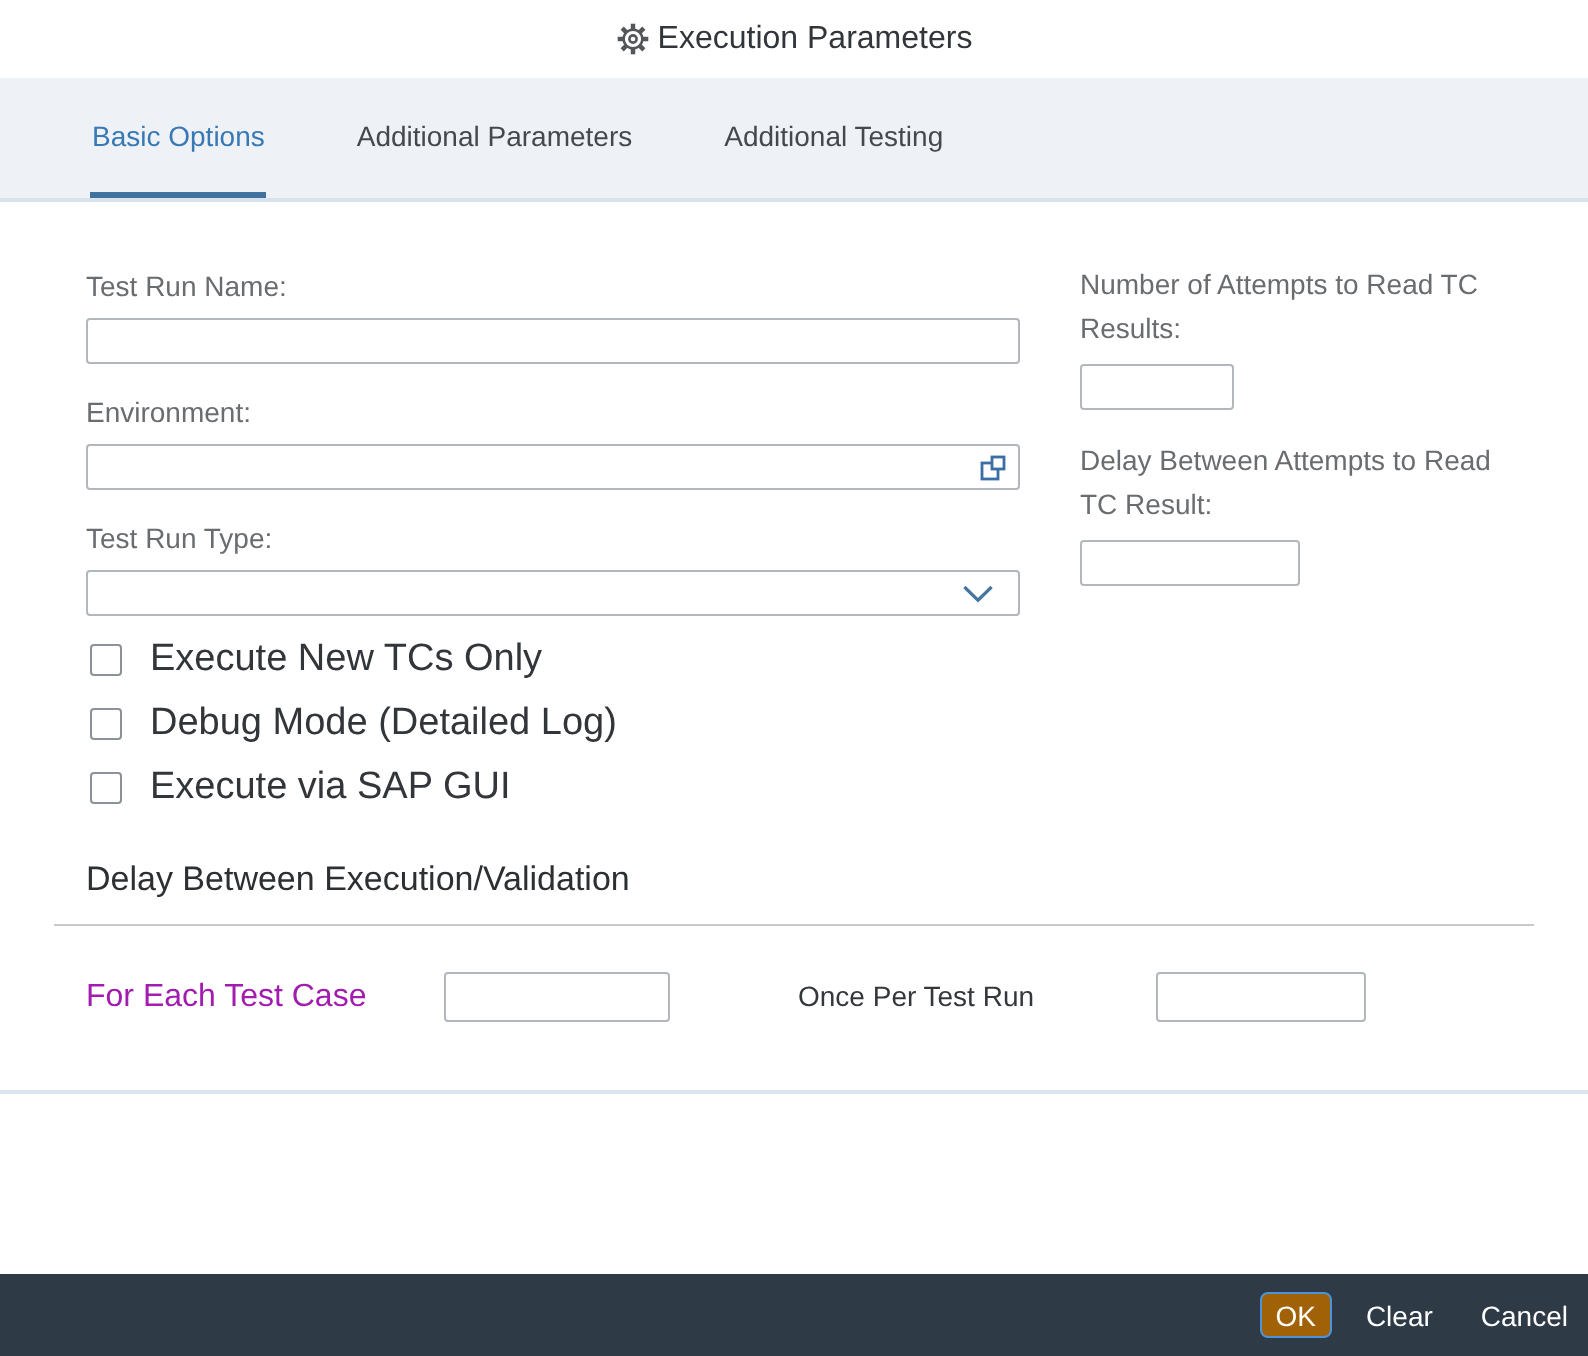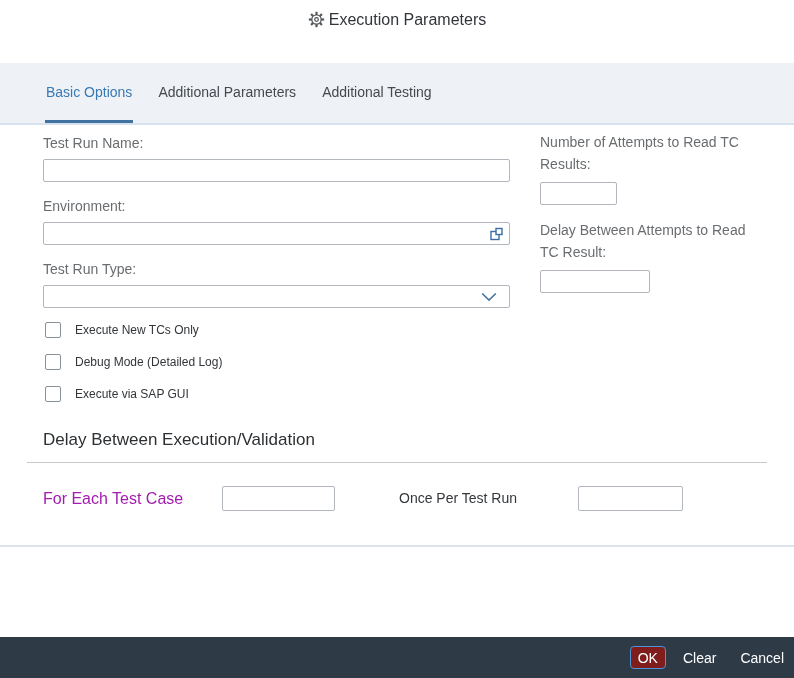--- a/index.html
+++ b/index.html
@@ -8,61 +8,61 @@
 
   
   .titlebar{position:absolute;top:0;left:0;right:0;height:39px;background:#fff;
     display:flex;align-items:center;justify-content:center;gap:4px;}
   .title{font-size:16px;color:#32363a;}
   .gear{display:flex;align-items:center;}
 
   
   .tabstrip{position:absolute;top:39px;left:0;right:0;height:62px;background:#eef2f6;
     border-bottom:2px solid #d7e2ee;box-sizing:border-box;
-    display:flex;align-items:stretch;padding-left:45px;gap:24px;margin-top:24px;}
+    display:flex;align-items:stretch;padding-left:45px;gap:44px;}
   .tab{display:flex;align-items:center;font-size:14px;color:#45494e;cursor:pointer;
     border-bottom:3px solid transparent;padding:0 1px;}
   .tab.active{color:#3878b5;border-bottom-color:#3f729f;}
 
   
   .flabel{display:block;font-size:14px;color:#6a6d70;line-height:20px;margin-bottom:6px;}
   .txt{display:block;box-sizing:border-box;height:23px;border:1px solid #b1b7bd;border-radius:2px;
     background:#fff;font-size:14px;padding:0 8px;outline:none;width:100%;font-family:inherit;color:#32363a;}
 
   .leftcol{position:absolute;left:43px;top:133px;width:467px;}
   .field{margin-bottom:14px;}
   .inputwrap{position:relative;}
   .inputwrap .icon-right{position:absolute;right:6px;top:50%;transform:translateY(-50%);display:flex;}
   .inputwrap .icon-chevron{position:absolute;right:13px;top:50%;transform:translateY(-50%);display:flex;}
 
   .cbrow{display:flex;align-items:center;gap:14px;height:16px;margin-bottom:16px;cursor:pointer;margin-left:2px;}
   .cbrow:first-of-type{margin-top:13px;}
   .cb{width:14px;height:14px;border:1px solid #8a9199;border-radius:2px;background:#fff;flex:0 0 auto;}
-  .cblabel{font-size:12px;color:#32363a;}
+  .cblabel{font-size:19px;color:#32363a;}
 
   .rightcol{position:absolute;left:540px;top:131px;width:206px;}
   .rlabel{font-size:14px;color:#6a6d70;line-height:22px;margin-bottom:7px;}
   .rfield{margin-bottom:14px;}
   .txt.small-a{width:77px;}
   .txt.small-b{width:110px;}
 
   
   .section-title{position:absolute;left:43px;top:430px;font-size:17px;color:#2d3033;}
   .divider-gray{position:absolute;left:27px;top:462px;width:740px;height:0;border-top:1px solid #c9c9c9;}
   .delay-label-1{position:absolute;left:43px;top:490px;font-size:16px;color:#a21caf;}
   .delay-input-1{position:absolute;left:222px;top:486px;width:113px;height:25px;}
   .delay-label-2{position:absolute;left:399px;top:490px;font-size:14px;color:#34373b;}
   .delay-input-2{position:absolute;left:578px;top:486px;width:105px;height:25px;}
   .delay-input-1 .txt,.delay-input-2 .txt{height:25px;}
   .divider-blue{position:absolute;left:0;top:545px;width:794px;height:0;border-top:2px solid #dbe3ec;}
 
   
   .footer{position:absolute;left:0;top:637px;width:794px;height:41px;background:#2f3a47;
     display:flex;align-items:center;justify-content:flex-end;box-sizing:border-box;padding-right:10px;}
-  .btn-ok{min-width:35px;height:23px;border:1px solid #4d93d8;border-radius:4px;background:#7f1d1d;
+  .btn-ok{min-width:35px;height:23px;border:1px solid #4d93d8;border-radius:4px;background:#a16207;
     color:#fff;font-size:14px;font-family:inherit;cursor:pointer;padding:0 7px;}
   .btn-flat{background:transparent;border:none;color:#ffffff;font-size:14px;font-family:inherit;cursor:pointer;padding:0;}
   .btn-clear{margin-left:17px;}
   .btn-cancel{margin-left:24px;}
 </style>
 </head>
 <body>
 
 <div class="dialog">
 

